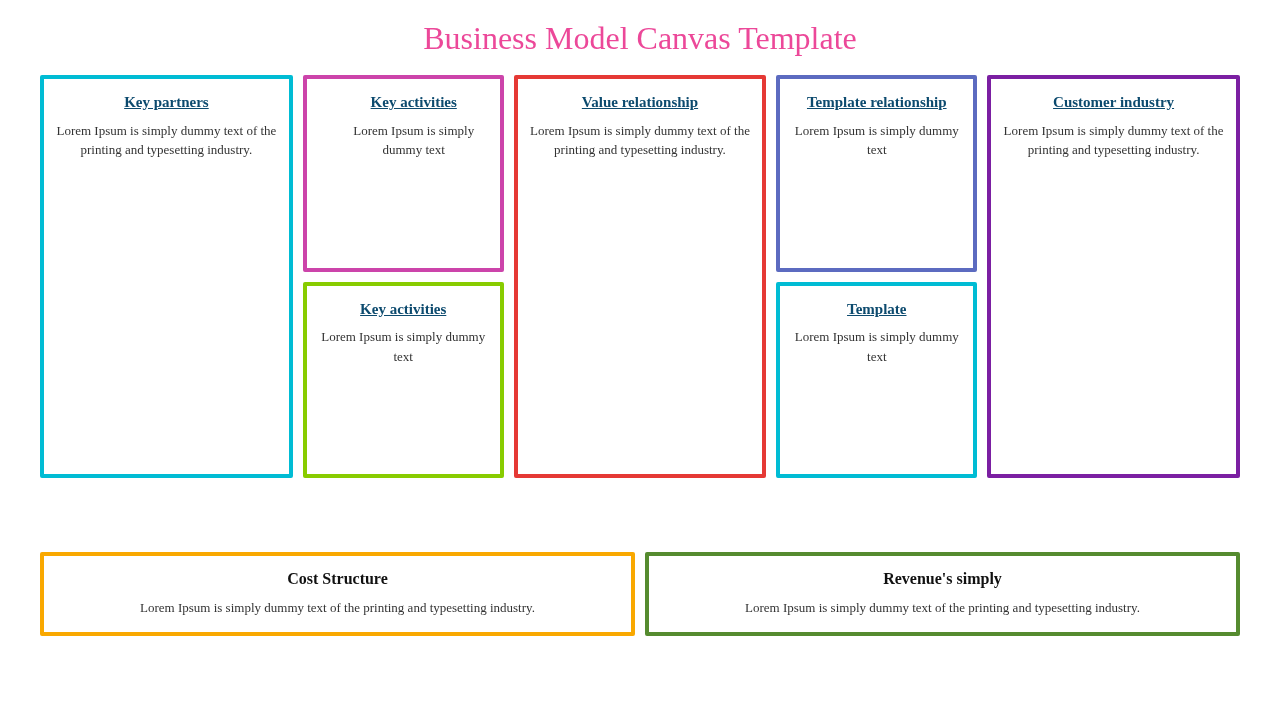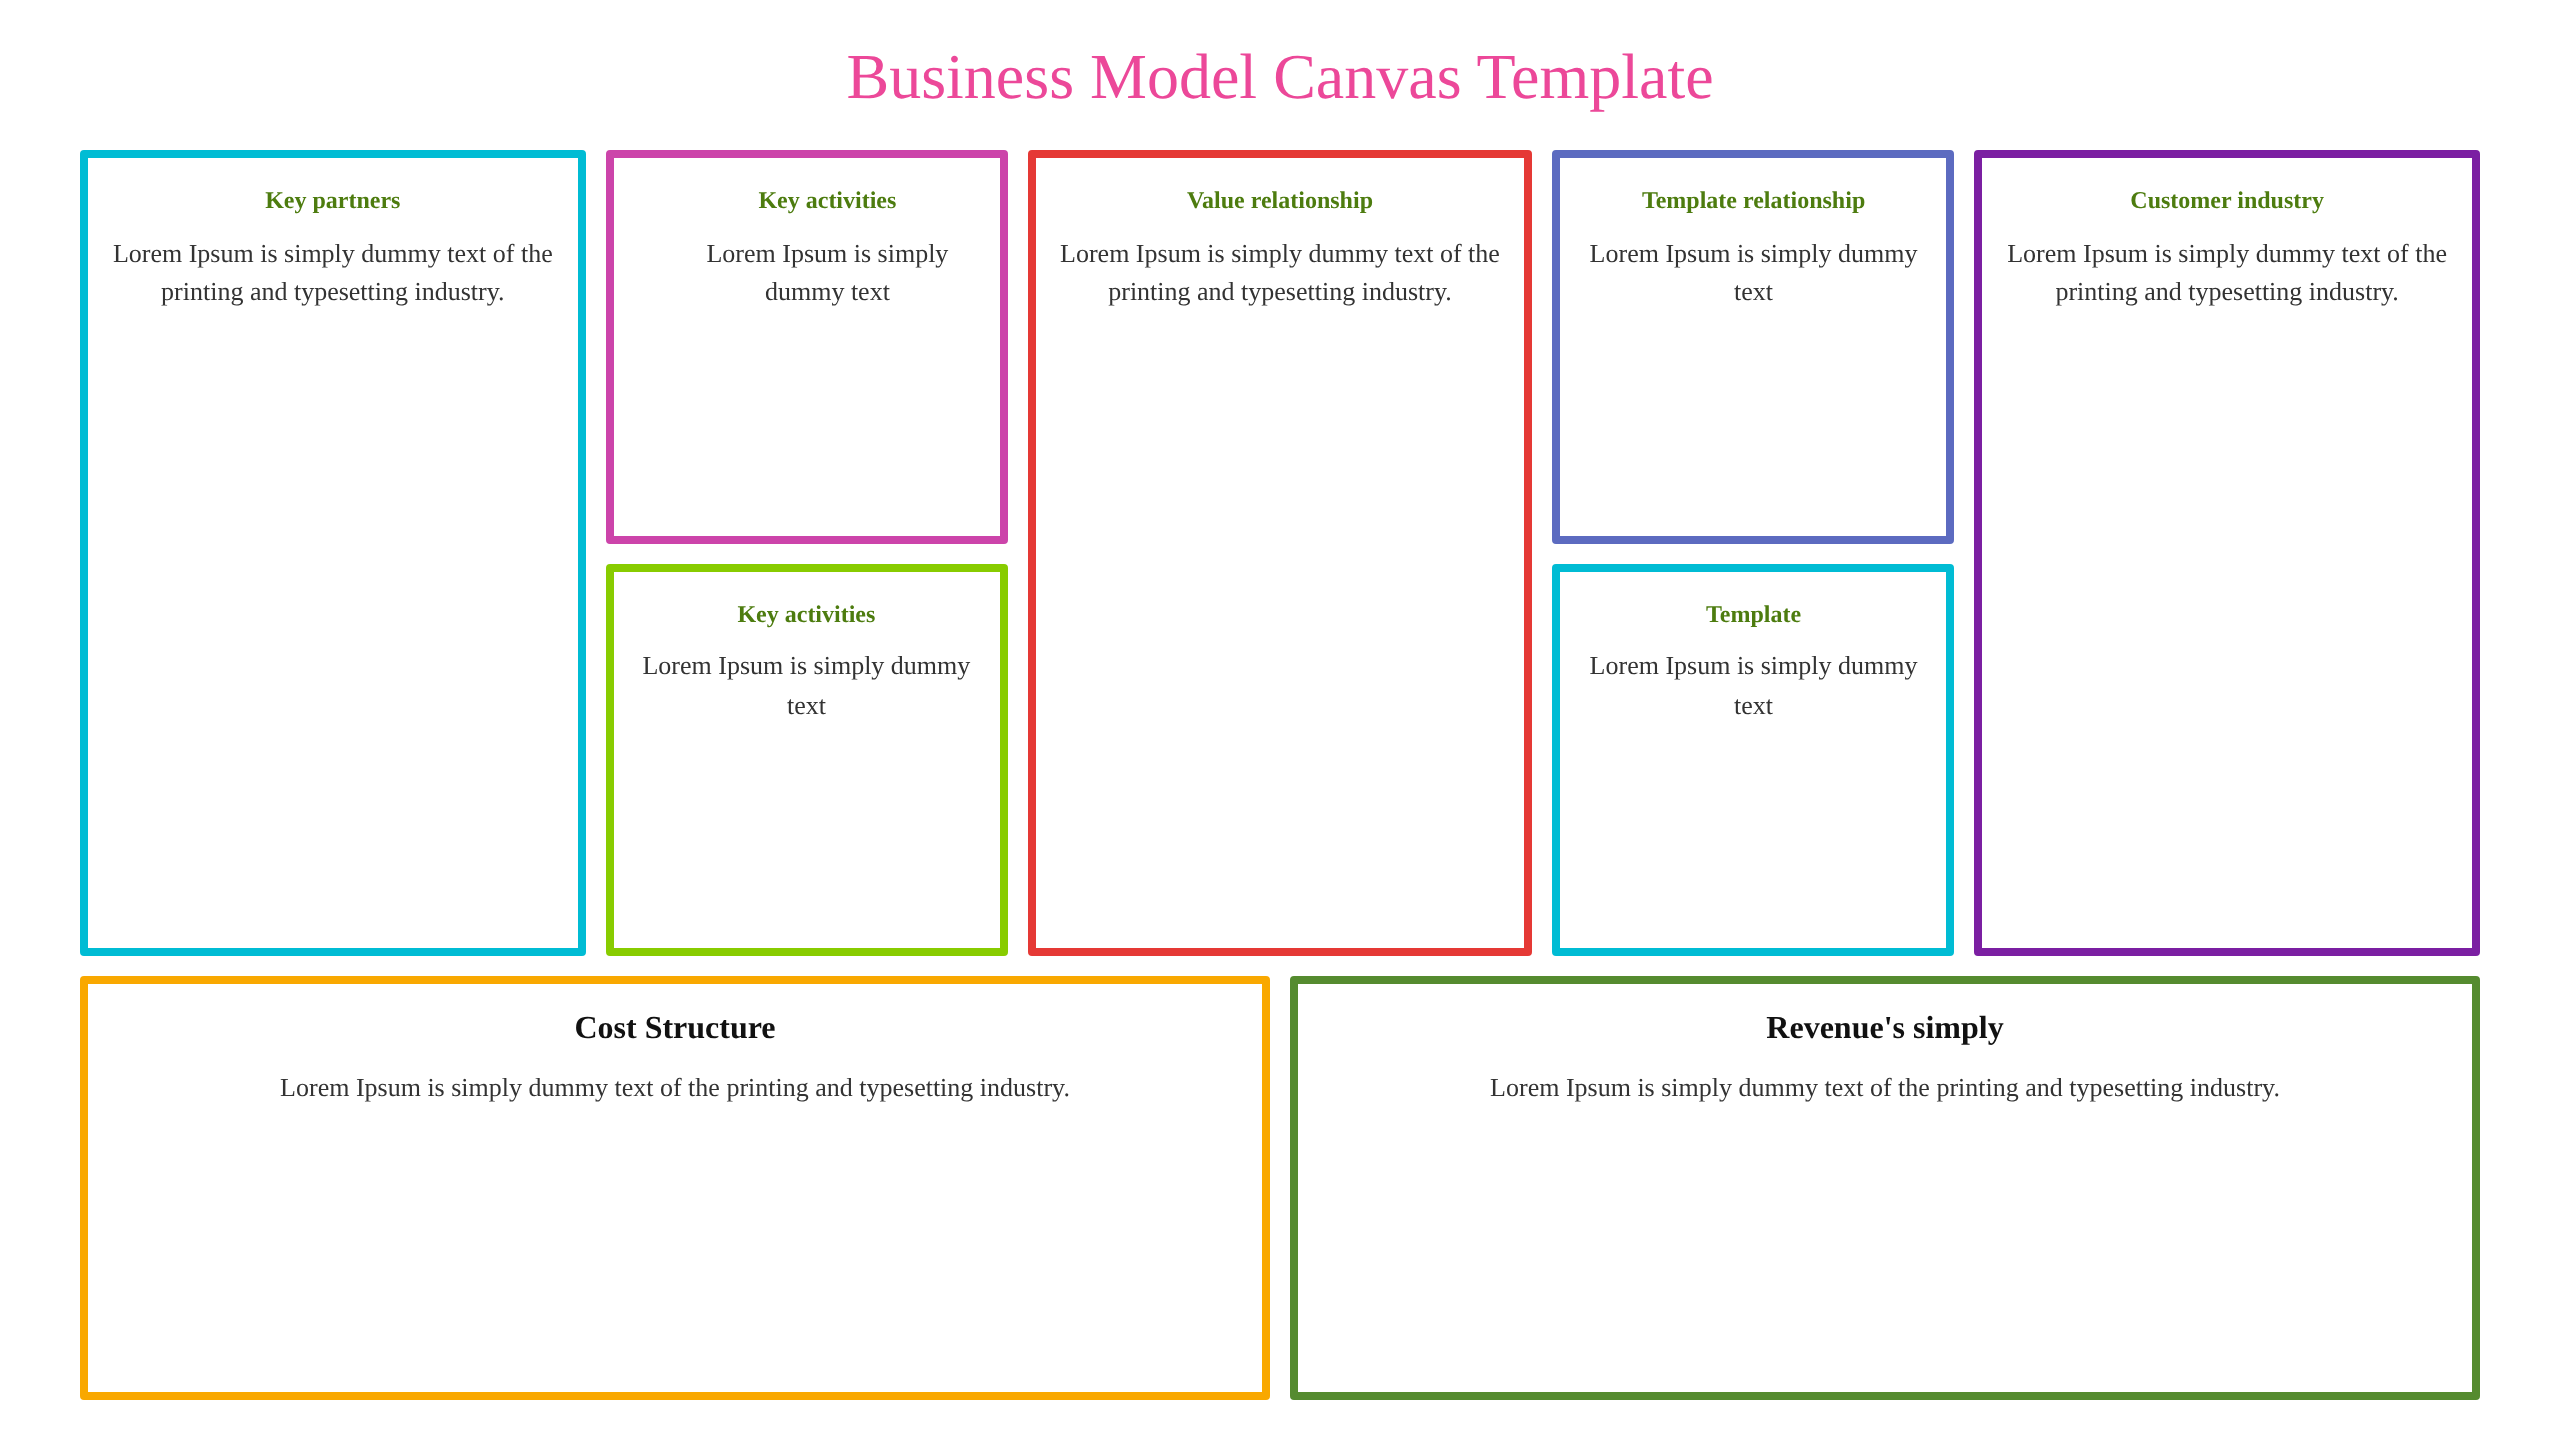--- a/index.html
+++ b/index.html
@@ -30,38 +30,40 @@
     }
     .top-row {
       display: flex;
       gap: 10px;
       flex: 1;
     }
     .bottom-row {
       display: flex;
       gap: 10px;
       height: 212px;
+      align-items: center;
     }
     .card {
       border-width: 4px;
       border-style: solid;
       border-radius: 2px;
       padding: 14px 12px;
       display: flex;
       flex-direction: column;
       align-items: center;
       text-align: center;
       background: #fff;
     }
     .card-title {
       font-weight: bold;
-      font-size: 12px;
-      color: #4d7c0f;
+      font-size: 15px;
+      color: #0c4a6e;
       margin-bottom: 8px;
       line-height: 1.3;
+      text-decoration: underline;
     }
     .card-body {
       font-size: 13px;
       color: #333;
       line-height: 1.5;
     }
     
     .card-key-partners {
       border-color: #00bcd4;
       flex: 1.1;

